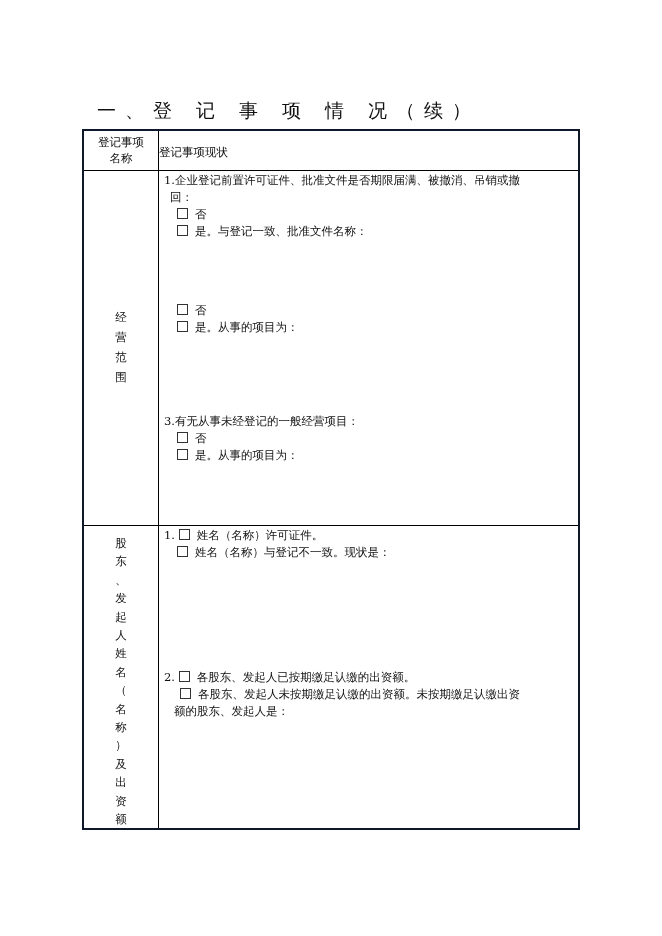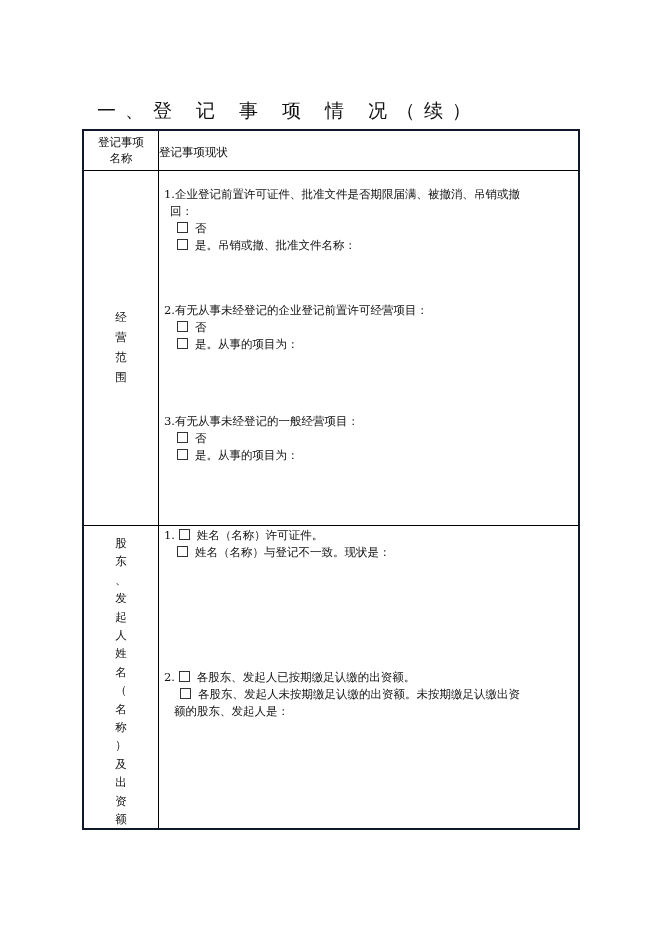--- a/index.html
+++ b/index.html
@@ -40,29 +40,28 @@
   </div>
   <div class="cell hdr-right">登记事项现状</div>
 
   <div class="cell vert" style="top:176px; line-height:20px;">
     <span>经</span>
     <span>营</span>
     <span>范</span>
     <span>围</span>
   </div>
 
-  <div class="cell content" style="top:55px;">
+  <div class="cell content" style="top:41px;">
     <span class="line">1.企业登记前置许可证件、批准文件是否期限届满、被撤消、吊销或撤</span>
     <span class="line indent2">回：</span>
     <span class="line indent"><span class="cb"></span><span>否</span></span>
-    <span class="line indent"><span class="cb"></span><span>是。吊销或撤、批准文件名称：</span></span>
+    <span class="line indent"><span class="cb"></span><span>是。与登记一致、批准文件名称：</span></span>
   </div>
 
   <div class="cell content" style="top:171px;">
-    <span class="line">2.有无从事未经登记的企业登记前置许可经营项目：</span>
     <span class="line indent"><span class="cb"></span><span>否</span></span>
     <span class="line indent"><span class="cb"></span><span>是。从事的项目为：</span></span>
   </div>
 
   <div class="cell content" style="top:282px;">
     <span class="line">3.有无从事未经登记的一般经营项目：</span>
     <span class="line indent"><span class="cb"></span><span>否</span></span>
     <span class="line indent"><span class="cb"></span><span>是。从事的项目为：</span></span>
   </div>
 

